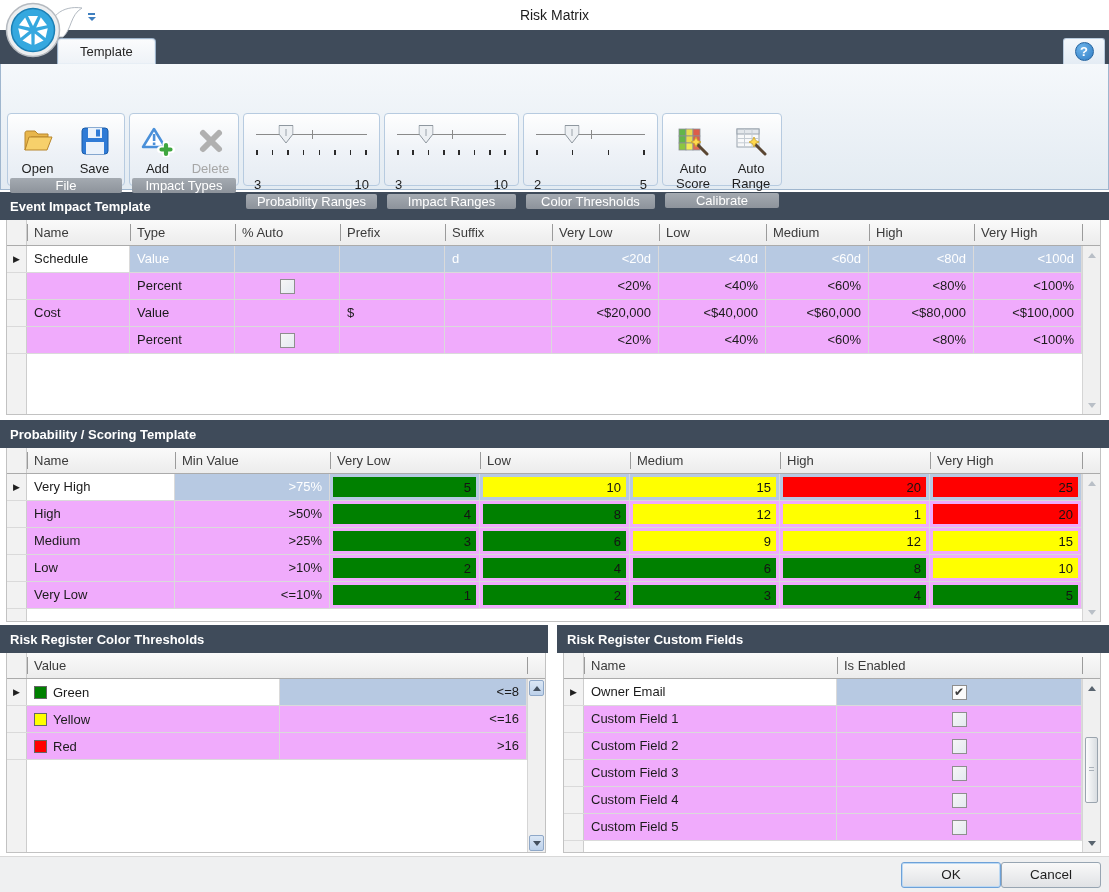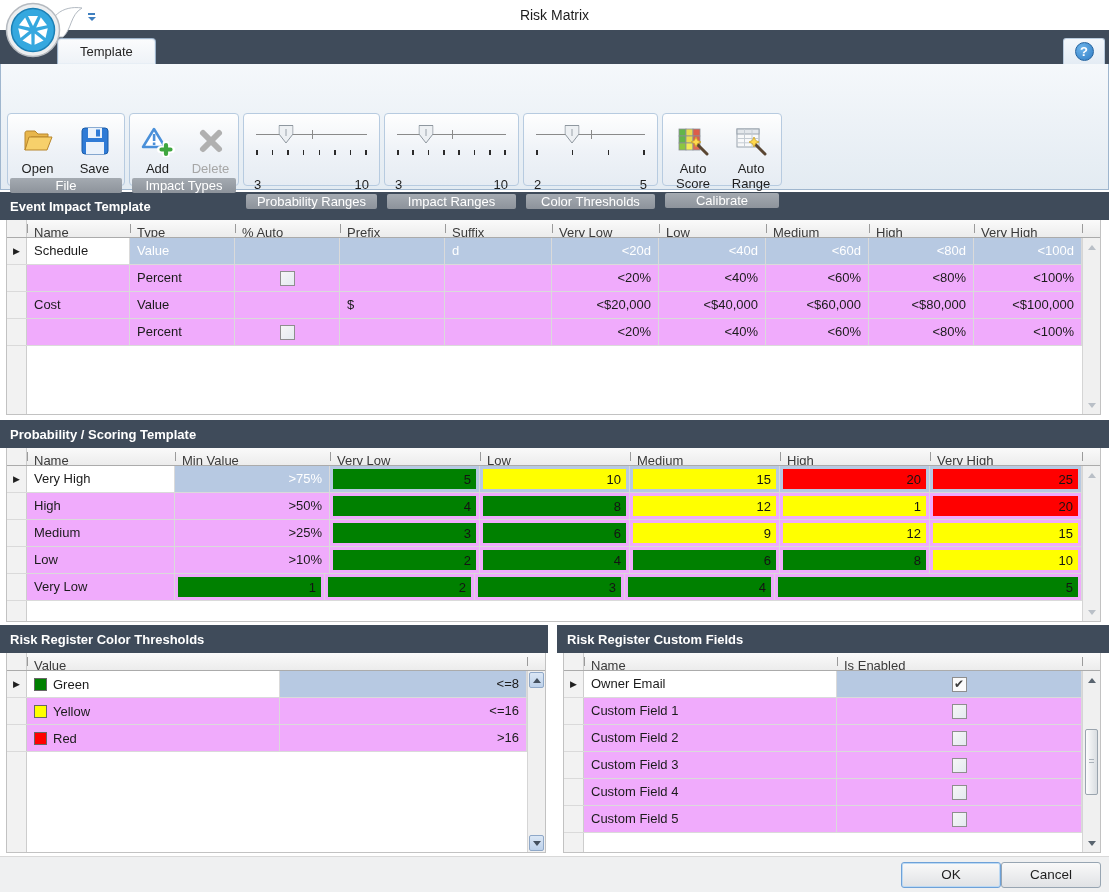--- a/index.html
+++ b/index.html
@@ -54,21 +54,21 @@
   .ticks span { width:1.5px; height:5px; background:#2b2b2b; }
   .slbl { display:flex; justify-content:space-between; font-size:13px; color:#1e1e1e; margin:16px 2px 0; }
 
   
   .secheader { height:28px; background:var(--dark,#3f4b5a); color:#fff; font-size:13px; font-weight:bold;
                display:flex; align-items:center; padding-left:10px; }
   .gap2 { height:2px; } .gap5 { height:5px; } .gap3 { height:3px; }
 
   
   .grid { margin:0 8px 0 6px; border:1px solid #c2c2c2; border-top:none; display:flex; flex-direction:column; background:#fff; }
-  .g-header { display:flex; height:18px; background:linear-gradient(#fafafa,#ececec); border-bottom:1px solid #ababab; flex:none; }
+  .g-header { display:flex; height:26px; background:linear-gradient(#fafafa,#ececec); border-bottom:1px solid #ababab; flex:none; }
   .g-ind { width:20px; flex:none; background:#f2f2f2; border-right:1px solid #cdcdcd; display:flex; align-items:center; justify-content:center; }
   .g-hcell { position:relative; padding:5px 0 0 7px; font-size:13px; color:#3a3a3a; flex:none; white-space:nowrap; overflow:hidden; }
   .g-hcell::before { content:''; position:absolute; left:0; top:4px; bottom:4px; width:1px; background:#9b9b9b; }
   .g-hsp { width:18px; flex:none; position:relative; }
   .g-hsp::before { content:''; position:absolute; left:0; top:4px; bottom:4px; width:1px; background:#9b9b9b; }
   .g-body { flex:1; display:flex; min-height:0; }
   .g-rows { flex:1; display:flex; flex-direction:column; min-width:0; }
   .g-row { display:flex; height:27px; flex:none; background:#f0abfc; border-bottom:1px solid #dadada; }
   .g-row.sel { background:var(--sel,#b7c9e2); }
   .g-cell { border-right:1px solid #dadada; padding:5px 7px 0; font-size:13px; color:#1b1b1b;
@@ -538,20 +538,21 @@
             <div class="g-cell score" style="width: 150px;">
               <div class="scorebar" style="background: rgb(0, 128, 0);">8</div>
             </div>
             <div class="g-cell score" style="flex: 1 1 0%;">
               <div class="scorebar" style="background: rgb(255, 255, 0);">10</div>
             </div>
           </div>
           <div class="g-row">
             <div class="g-ind"></div>
             <div class="g-cell namecell" style="width: 148px;">Very Low</div>
+            <div class="g-cell r" style="width: 155px;">&lt;=10%</div>
             <div class="g-cell score" style="width: 150px;">
               <div class="scorebar" style="background: rgb(0, 128, 0);">1</div>
             </div>
             <div class="g-cell score" style="width: 150px;">
               <div class="scorebar" style="background: rgb(0, 128, 0);">2</div>
             </div>
             <div class="g-cell score" style="width: 150px;">
               <div class="scorebar" style="background: rgb(0, 128, 0);">3</div>
             </div>
             <div class="g-cell score" style="width: 150px;">

